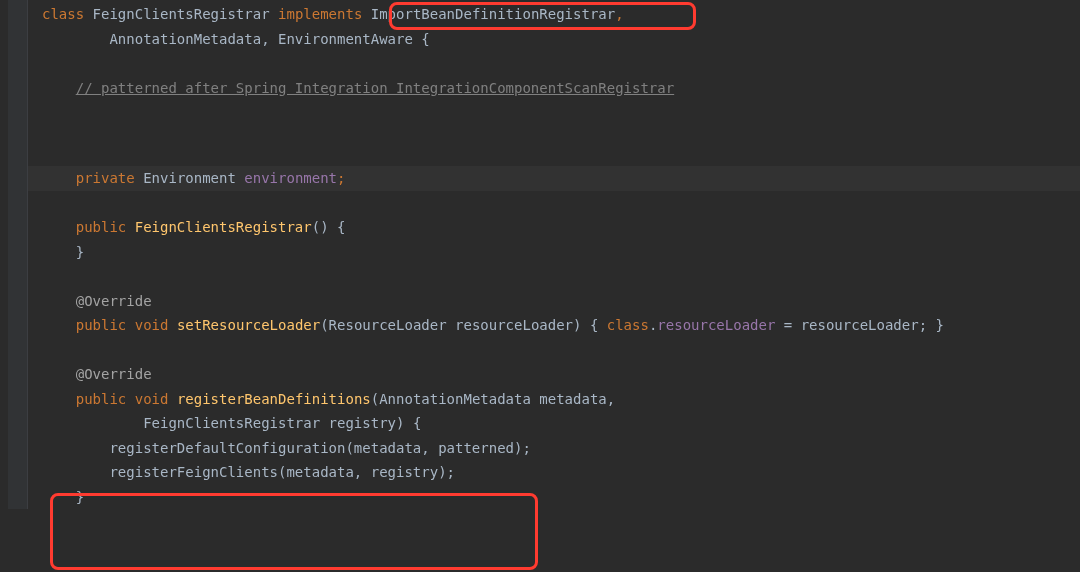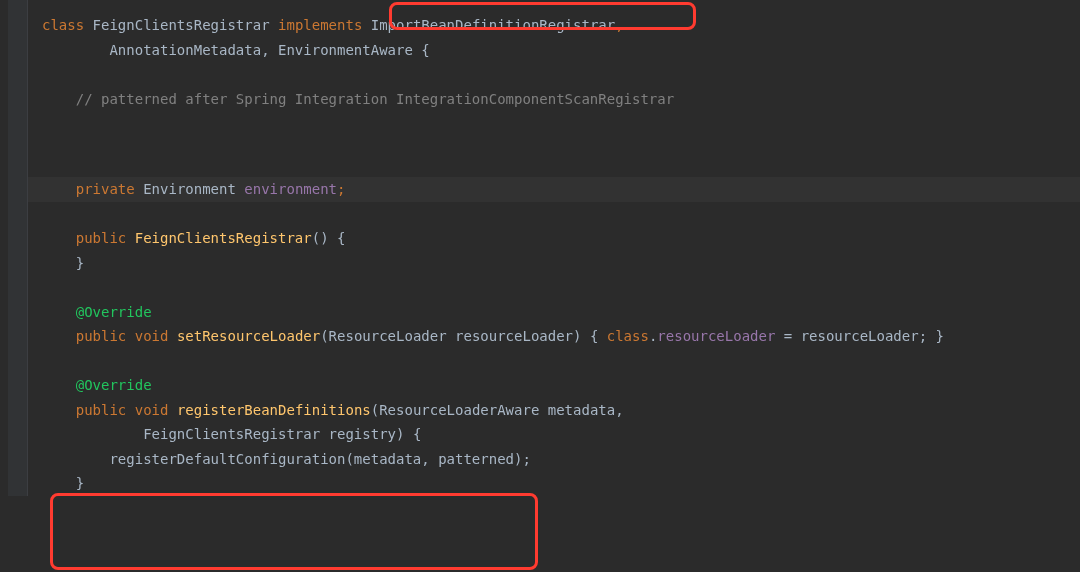--- a/index.html
+++ b/index.html
@@ -12,21 +12,21 @@
       font-family: 'Menlo', 'Monaco', 'Consolas', monospace;
       font-size: 14px;
       line-height: 1.75;
       color: #a9b7c6;
       width: 1080px;
       height: 572px;
       overflow: hidden;
       padding: 0 0 0 8px;
     }
     .code-container {
-      padding: 13px 0 0 20px;
+      padding: 2px 0 0 20px;
       position: relative;
     }
     .gutter {
       position: absolute;
       left: 0;
       top: 0;
       width: 20px;
       height: 100%;
       background-color: #313335;
       border-right: 1px solid #3c3e42;
@@ -36,24 +36,25 @@
       position: relative;
       padding-left: 14px;
     }
     .kw-orange {
       color: #cc7832;
     }
     .method-yellow {
       color: #ffc66d;
     }
     .annotation {
-      color: #22c55e;
+      color: #a3a3a3;
     }
     .comment {
       color: #808080;
+      text-decoration: underline;
     }
     .field-purple {
       color: #9876aa;
     }
     .highlight-box-1 {
       position: absolute;
       border: 3px solid #ff3b30;
       border-radius: 8px;
       top: 2px;
       left: 381px;
@@ -109,24 +110,25 @@
   <div class="line"> </div>
 
   <div class="line">    <span class="annotation">@Override</span></div>
 
   <div class="line">    <span class="kw-orange">public</span><span class="kw-orange"> void </span><span class="method-yellow">setResourceLoader</span><span>(ResourceLoader resourceLoader) { </span><span class="kw-orange">class</span><span>.</span><span class="field-purple">resourceLoader</span><span> = resourceLoader; }</span></div>
 
   <div class="line"> </div>
 
   <div class="line">    <span class="annotation">@Override</span></div>
 
-  <div class="line">    <span class="kw-orange">public</span><span class="kw-orange"> void </span><span class="method-yellow">registerBeanDefinitions</span><span>(ResourceLoaderAware metadata,</span></div>
+  <div class="line">    <span class="kw-orange">public</span><span class="kw-orange"> void </span><span class="method-yellow">registerBeanDefinitions</span><span>(AnnotationMetadata metadata,</span></div>
 
   <div class="line">            <span>FeignClientsRegistrar registry) {</span></div>
 
   <div class="line">        <span>registerDefaultConfiguration(metadata, patterned);</span></div>
 
+  <div class="line">        <span>registerFeignClients(metadata, registry);</span></div>
 
   <div class="line">    <span>}</span></div>
 
   <div class="highlight-box-1"></div>
   <div class="highlight-box-2"></div>
 </div>
 
 </body></html>

